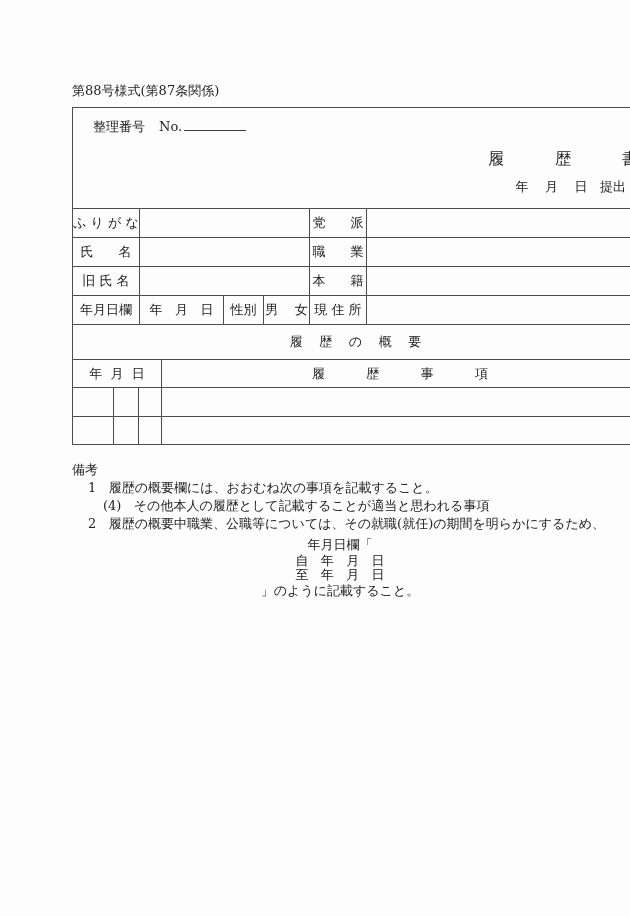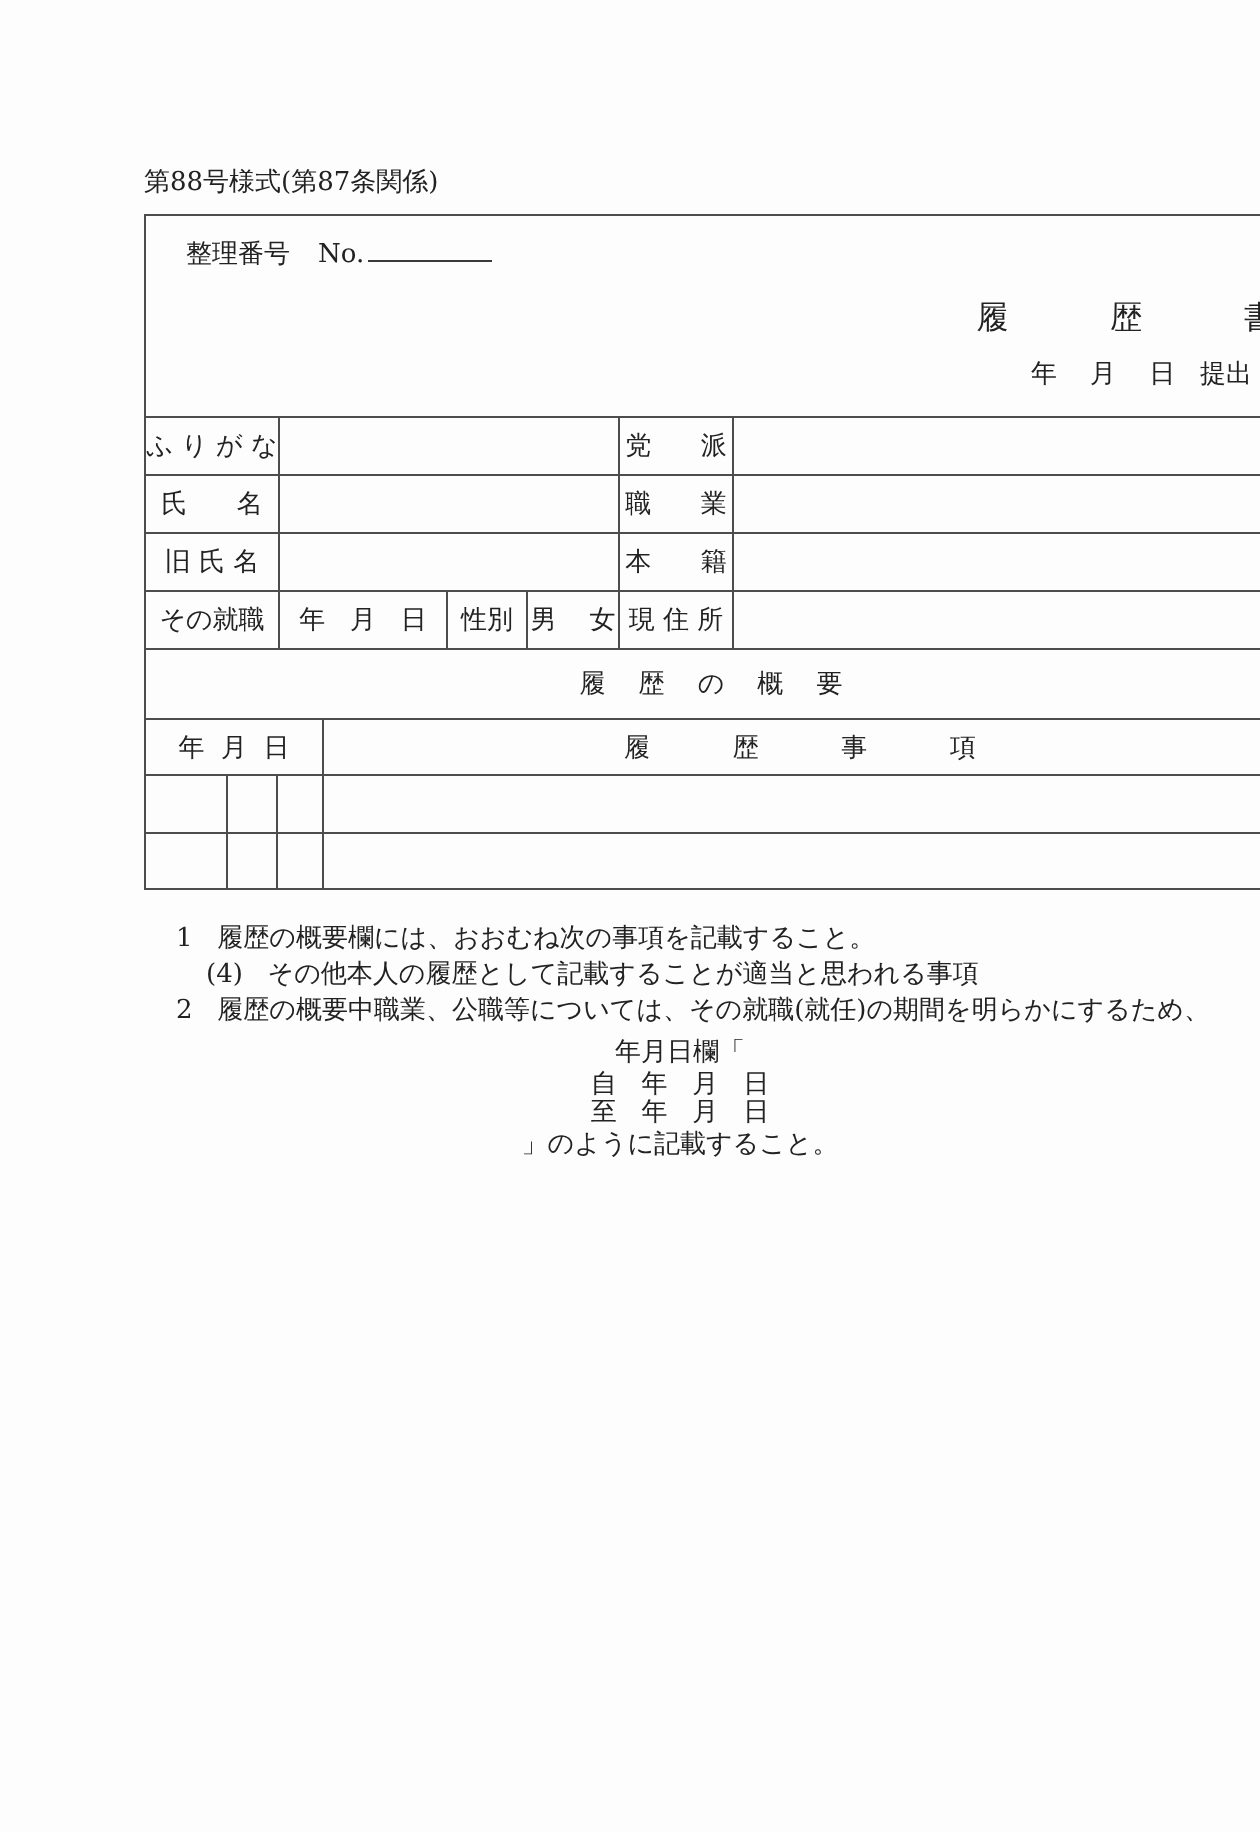--- a/index.html
+++ b/index.html
@@ -156,21 +156,21 @@
     </div>
 
     <div class="t-row r29">
       <div class="cell c-label1">旧 氏 名</div>
       <div class="cell c-value1"></div>
       <div class="cell c-label2">本      籍</div>
       <div class="cell c-value2"></div>
     </div>
 
     <div class="t-row r29">
-      <div class="cell c-label1">その就職</div>
+      <div class="cell c-label1">年月日欄</div>
       <div class="cell c-bdate">年   月   日</div>
       <div class="cell c-sex">性別</div>
       <div class="cell c-sexval">男    女</div>
       <div class="cell c-addr">現 住 所</div>
       <div class="cell c-value2"></div>
     </div>
 
     <div class="t-row band-row">
       <div class="band-cell">履    歴    の    概    要</div>
     </div>
@@ -190,20 +190,21 @@
     <div class="t-row r28">
       <div class="cell c-year"></div>
       <div class="cell c-month"></div>
       <div class="cell c-day"></div>
       <div class="cell c-items"></div>
     </div>
 
   </div>
 
   <div class="notes">
+    <div class="n-line">備考</div>
     <div class="n-line ind1">1   履歴の概要欄には、おおむね次の事項を記載すること。</div>
     <div class="n-line ind2">(4)   その他本人の履歴として記載することが適当と思われる事項</div>
     <div class="n-line ind1">2   履歴の概要中職業、公職等については、その就職(就任)の期間を明らかにするため、</div>
     <div class="bracket-row">
       <span>年月日欄「</span>
       <span class="bracket-stack">
         <span>自   年   月   日</span>
         <span>至   年   月   日</span>
       </span>
       <span>」のように記載すること。</span>

